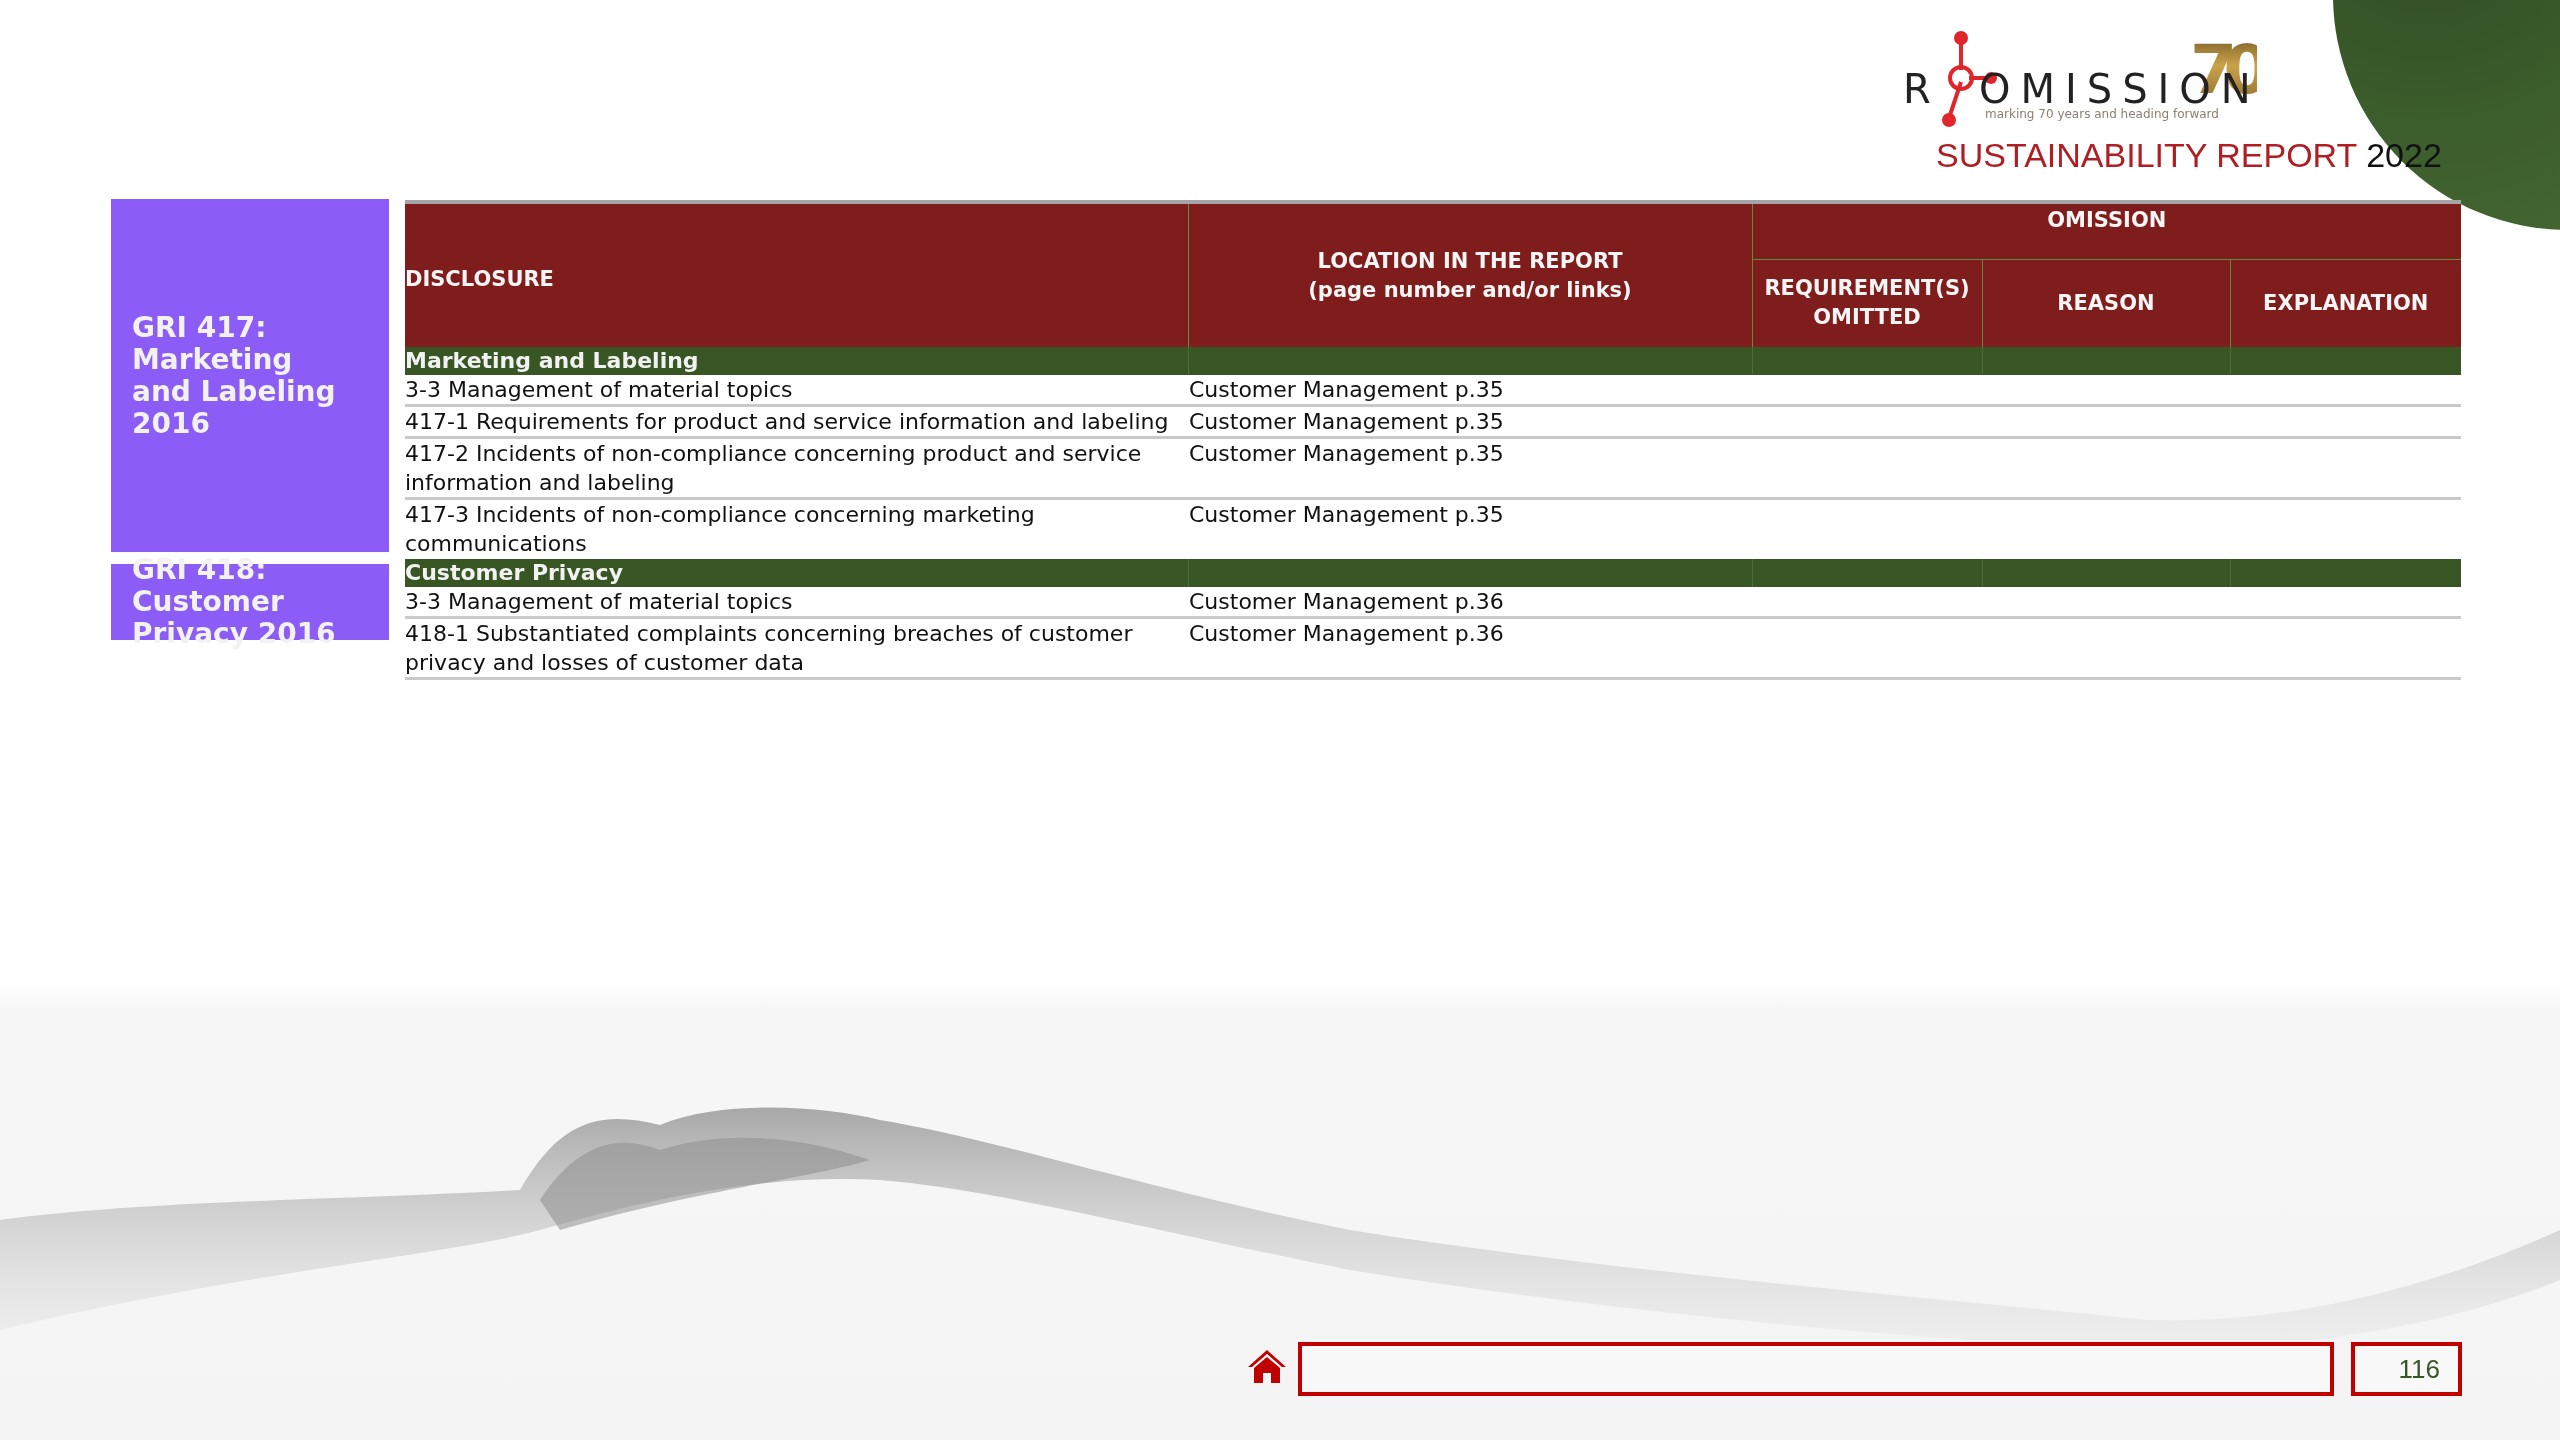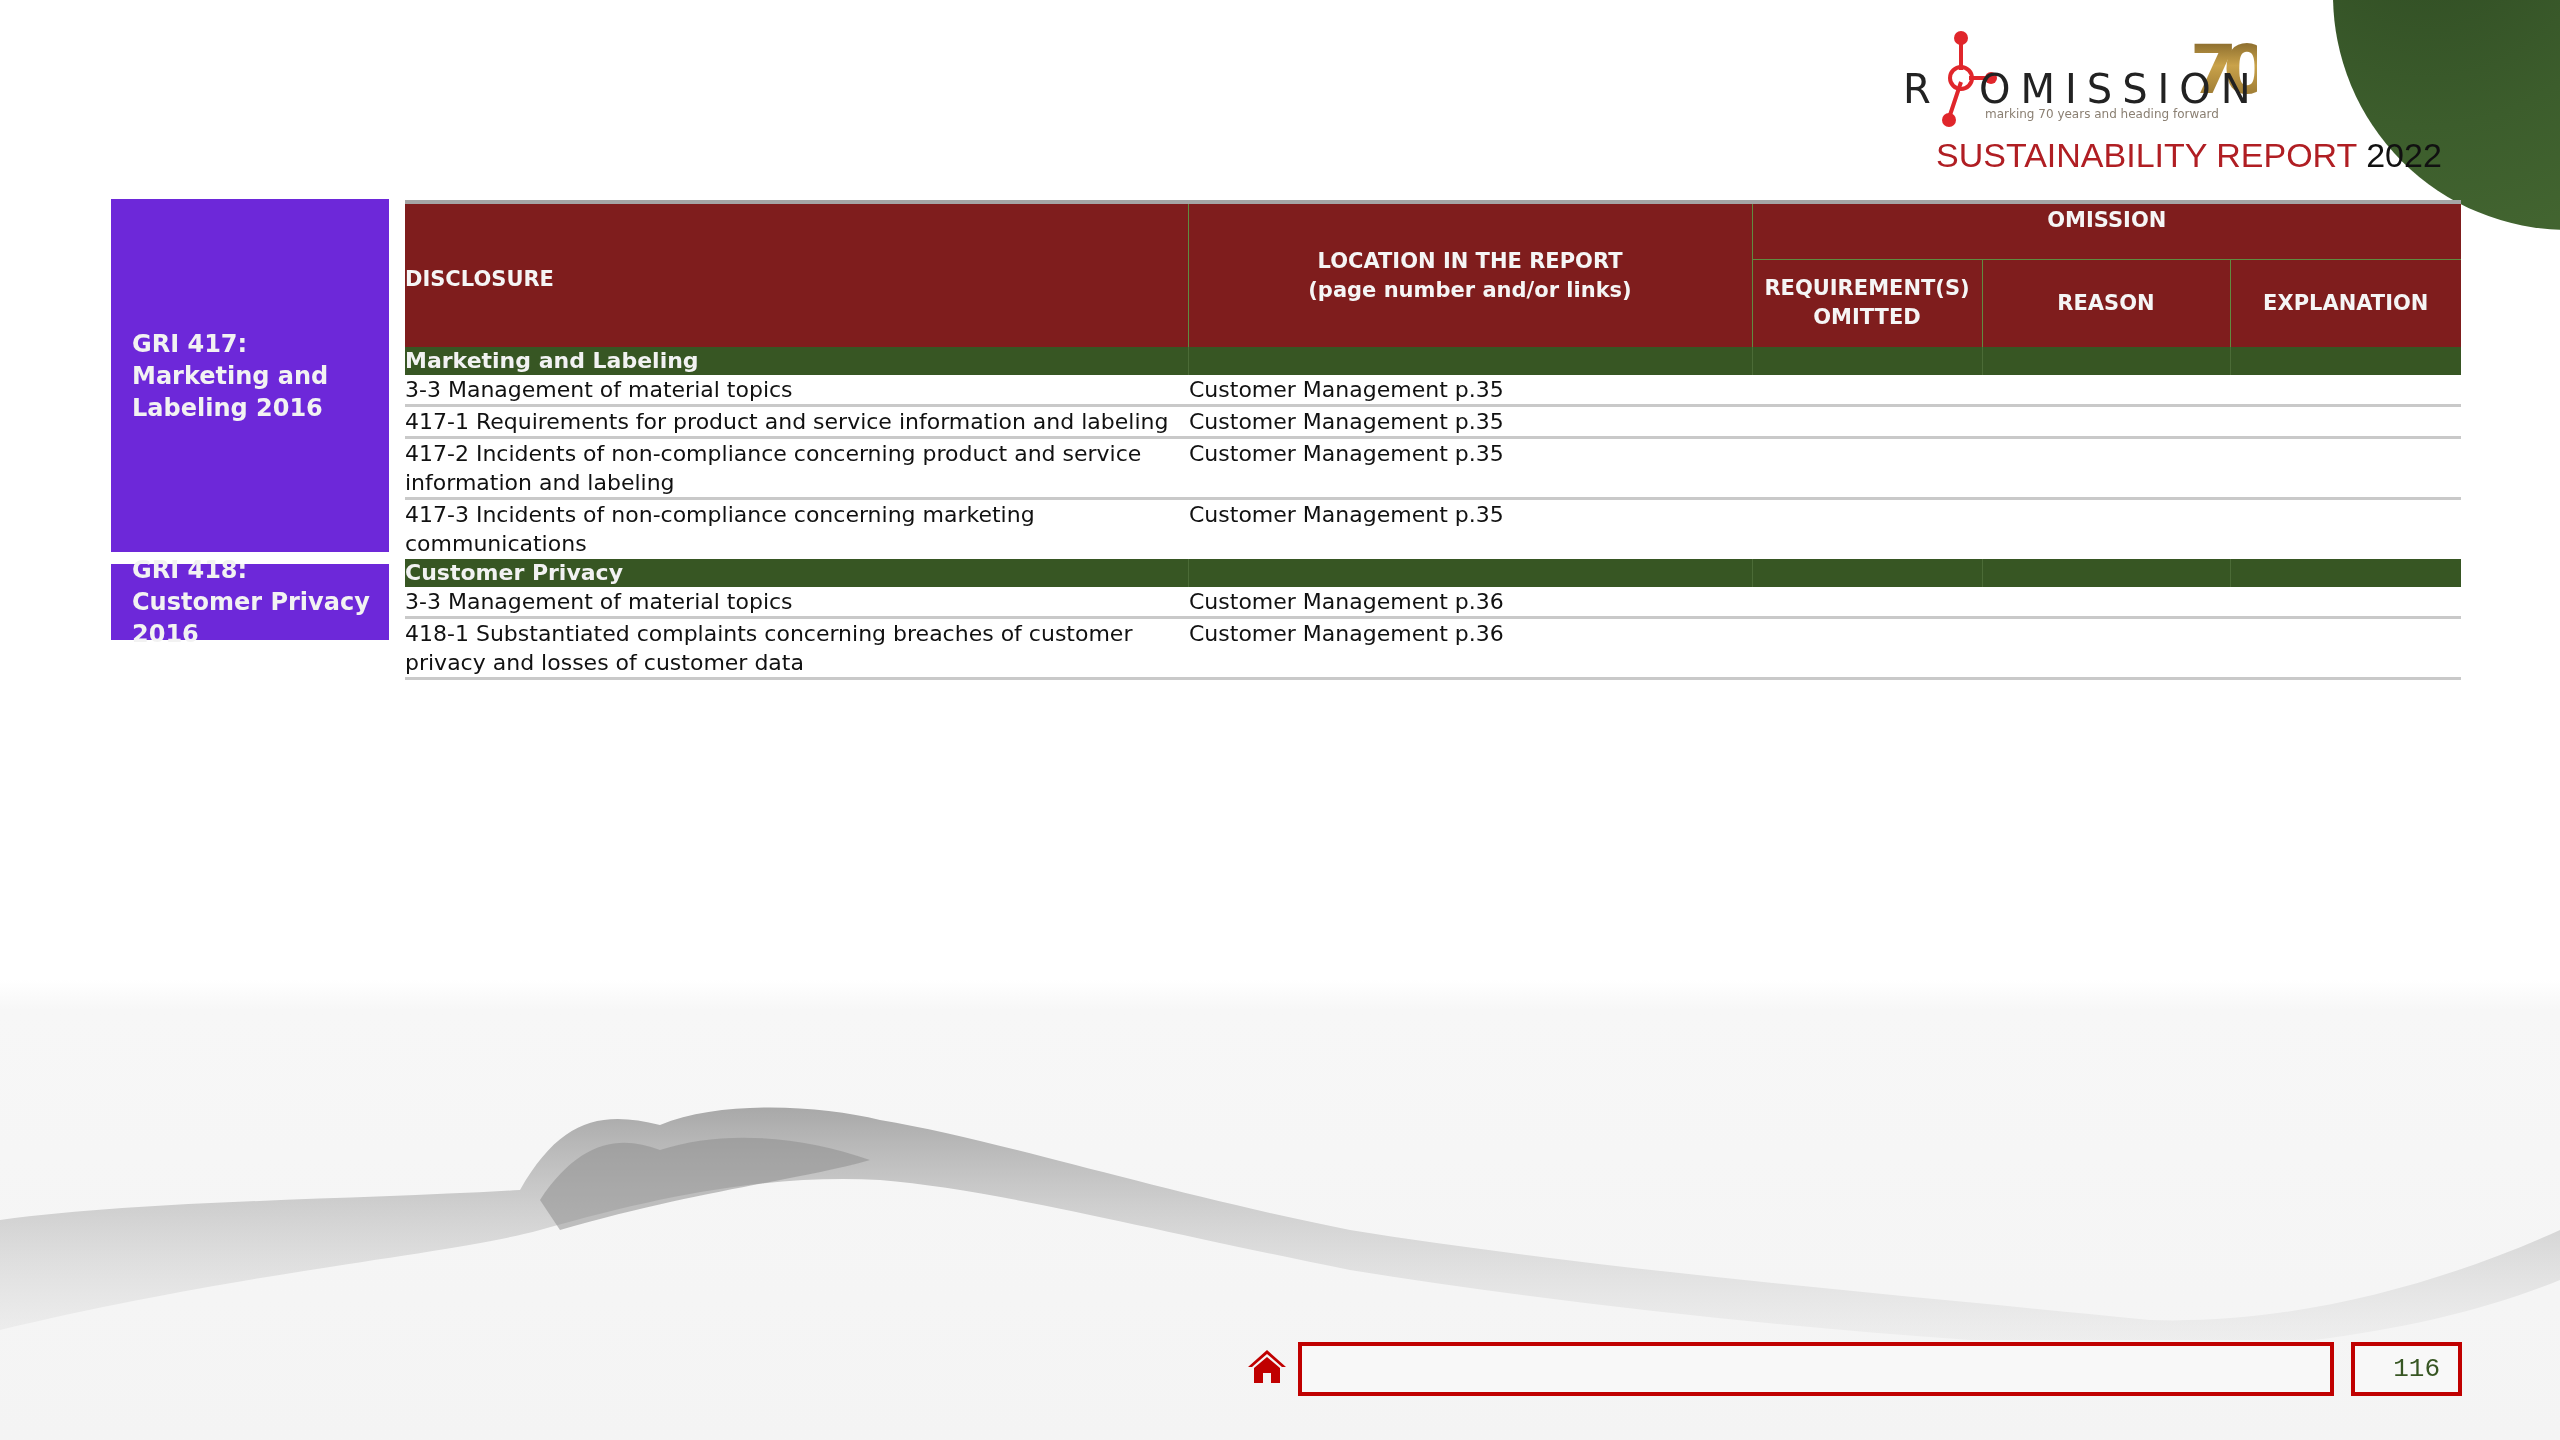--- a/index.html
+++ b/index.html
@@ -41,23 +41,23 @@
     .molecule { position: absolute; left: 30px; top: 0; width: 70px; height: 100px; }
     .report-title {
       position: absolute; left: 1936px; top: 136px; font-size: 34px;
       font-family: "Liberation Sans", sans-serif; white-space: nowrap;
     }
     .report-title .red { color: #b01e23; }
     .report-title .blk { color: #111; }
 
     
     .gri-box {
-      position: absolute; left: 111px; width: 278px; background: #6d28d9;
+      position: absolute; left: 111px; width: 278px; background: #8b5cf6;
       color: #f2f2f2; font-family: "DejaVu Sans", sans-serif; font-weight: bold;
-      font-size: 24px; line-height: 32px; padding-left: 21px;
+      font-size: 28px; line-height: 32px; padding-left: 21px;
       display: flex; align-items: center;
     }
     .gri-box.b1 { top: 199px; height: 353px; }
     .gri-box.b2 { top: 564px; height: 76px; }
 
     
     .gri-table {
       position: absolute; left: 405px; top: 200px; width: 2056px;
       border-collapse: collapse; table-layout: fixed;
       font-family: "DejaVu Sans", sans-serif;
@@ -91,21 +91,21 @@
 
     
     .home-icon { position: absolute; left: 1247px; top: 1348px; width: 40px; height: 36px; cursor: pointer; }
     .footer-bar {
       position: absolute; left: 1298px; top: 1342px; width: 1036px; height: 54px;
       border: 4px solid #c00000; background: rgba(255,255,255,0.35);
     }
     .page-box {
       position: absolute; left: 2351px; top: 1342px; width: 111px; height: 54px;
       border: 4px solid #c00000; background: rgba(255,255,255,0.35);
-      color: #375623; font-family: Liberation Mono, monospace; font-size: 26px;
+      color: #375623; font-family: Liberation Sans, sans-serif; font-size: 26px;
       text-align: right; padding-right: 18px; line-height: 46px;
     }
   </style>
 </head>
 <body>
 
 <div class="page-bg"></div>
 
 <svg class="wave" viewBox="0 0 2560 260" preserveAspectRatio="none">
   <defs>

